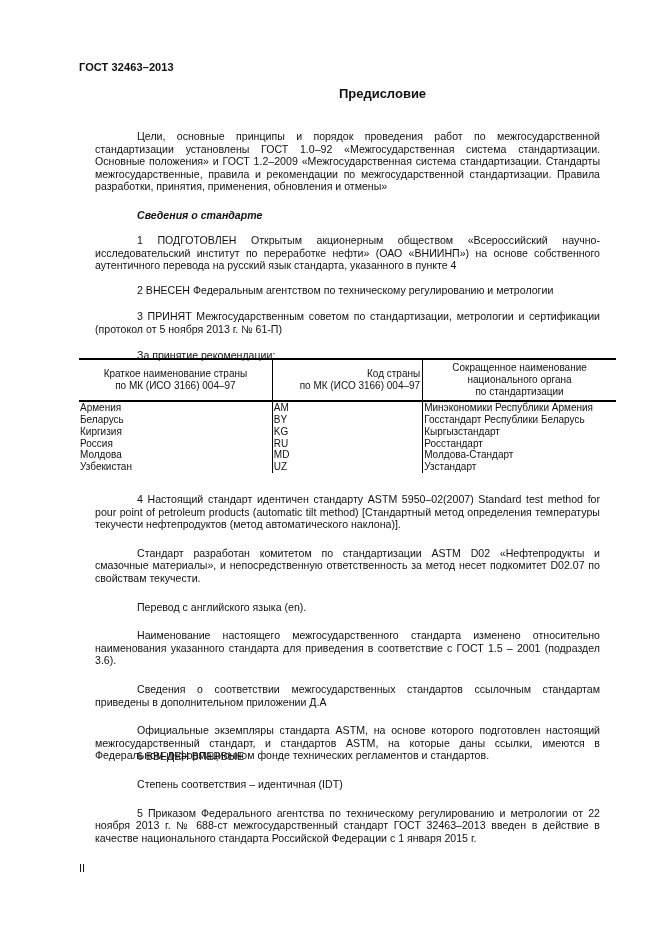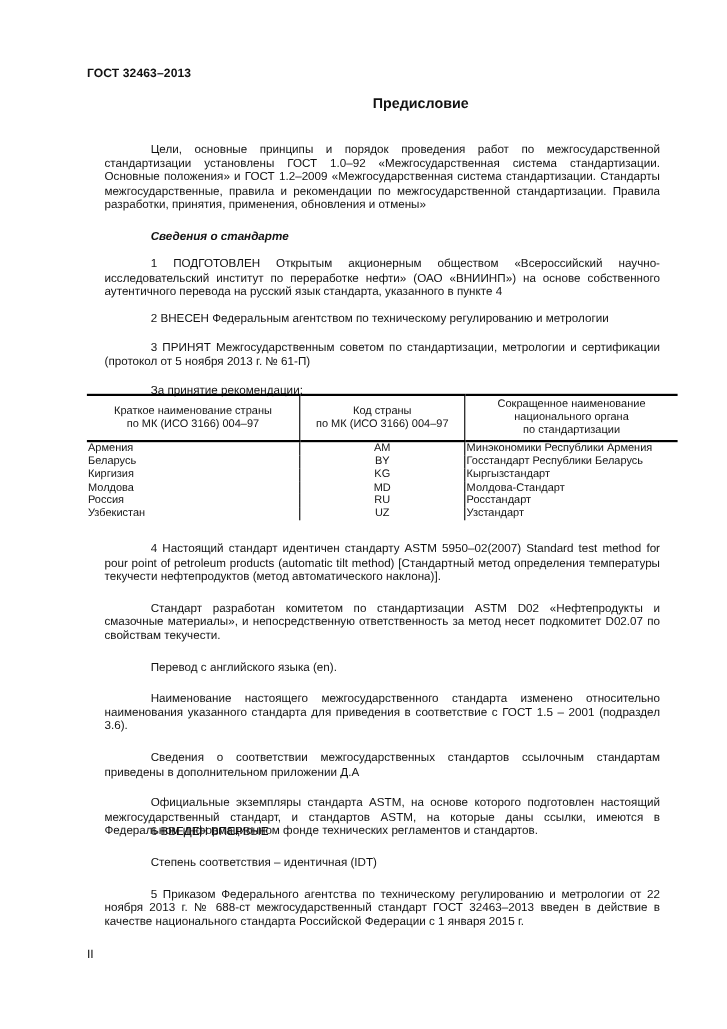--- a/index.html
+++ b/index.html
@@ -8,21 +8,21 @@
     .page { position: absolute; left: 0; top: 0; width: 661px; height: 935px; padding-left: 40px; }
     .hdr { position: absolute; left: 79px; top: 61px; font-weight: bold; font-size: 11px; letter-spacing: 0.1px; }
     .title { position: absolute; left: 0; width: 661px; top: 88px; text-align: center; font-weight: bold; font-size: 13px; margin-left: 52px; }
     .block { position: absolute; left: 79px; width: 537px; text-align: justify; }
     .p { margin: 16px; text-indent: 42px; }
     .bold { font-weight: bold; font-style: italic; }
     table.vote { position: absolute; left: 79px; top: 358px; width: 537px; border-collapse: collapse; font-size: 10px; line-height: 11.8px; }
     table.vote th { font-weight: normal; text-align: center; padding: 2px 2px 3px 2px; border-top: 2px solid #000; border-bottom: 2px solid #000; vertical-align: middle; }
     table.vote td { padding: 0 1px; line-height: 11.7px; }
     table.vote th + th, table.vote td + td { border-left: 1px solid #000; }
-    table.vote td.c2 { text-align: center; }
+    table.vote td.c2 { }
     .pnum { position: absolute; left: 79px; top: 862px; font-size: 11px; }
   </style>
 </head>
 <body>
 
 <div class="page">
   <div class="hdr">ГОСТ  32463–2013</div>
   <div class="title">Предисловие</div>
 
   <div class="block" style="top:114px;">
@@ -49,21 +49,21 @@
     <p class="p">За принятие рекомендации:</p>
   </div>
 
   <table class="vote">
     <thead>
       <tr>
         <th style="width:36%;">
           <span>Краткое наименование страны</span><br>
           <span>по МК (ИСО 3166) 004–97</span>
         </th>
-        <th style="width:28%;">
+        <th style="width:28%;text-align:right;">
           <span>Код страны</span><br>
           <span>по МК (ИСО 3166) 004–97</span>
         </th>
         <th style="width:36%;">
           <span>Сокращенное наименование</span><br>
           <span>национального органа</span><br>
           <span>по стандартизации</span>
         </th>
       </tr>
     </thead>
@@ -77,28 +77,28 @@
         <td>Беларусь</td>
         <td class="c2">BY</td>
         <td>Госстандарт Республики Беларусь</td>
       </tr>
       <tr>
         <td>Киргизия</td>
         <td class="c2">KG</td>
         <td>Кыргызстандарт</td>
       </tr>
       <tr>
+        <td>Россия</td>
+        <td class="c2">RU</td>
+        <td>Росстандарт</td>
+      </tr>
+      <tr>
         <td>Молдова</td>
         <td class="c2">MD</td>
         <td>Молдова-Стандарт</td>
-      </tr>
-      <tr>
-        <td>Россия</td>
-        <td class="c2">RU</td>
-        <td>Росстандарт</td>
       </tr>
       <tr>
         <td>Узбекистан</td>
         <td class="c2">UZ</td>
         <td>Узстандарт</td>
       </tr>
     </tbody>
   </table>
 
   <div class="block" style="top:477px;">

